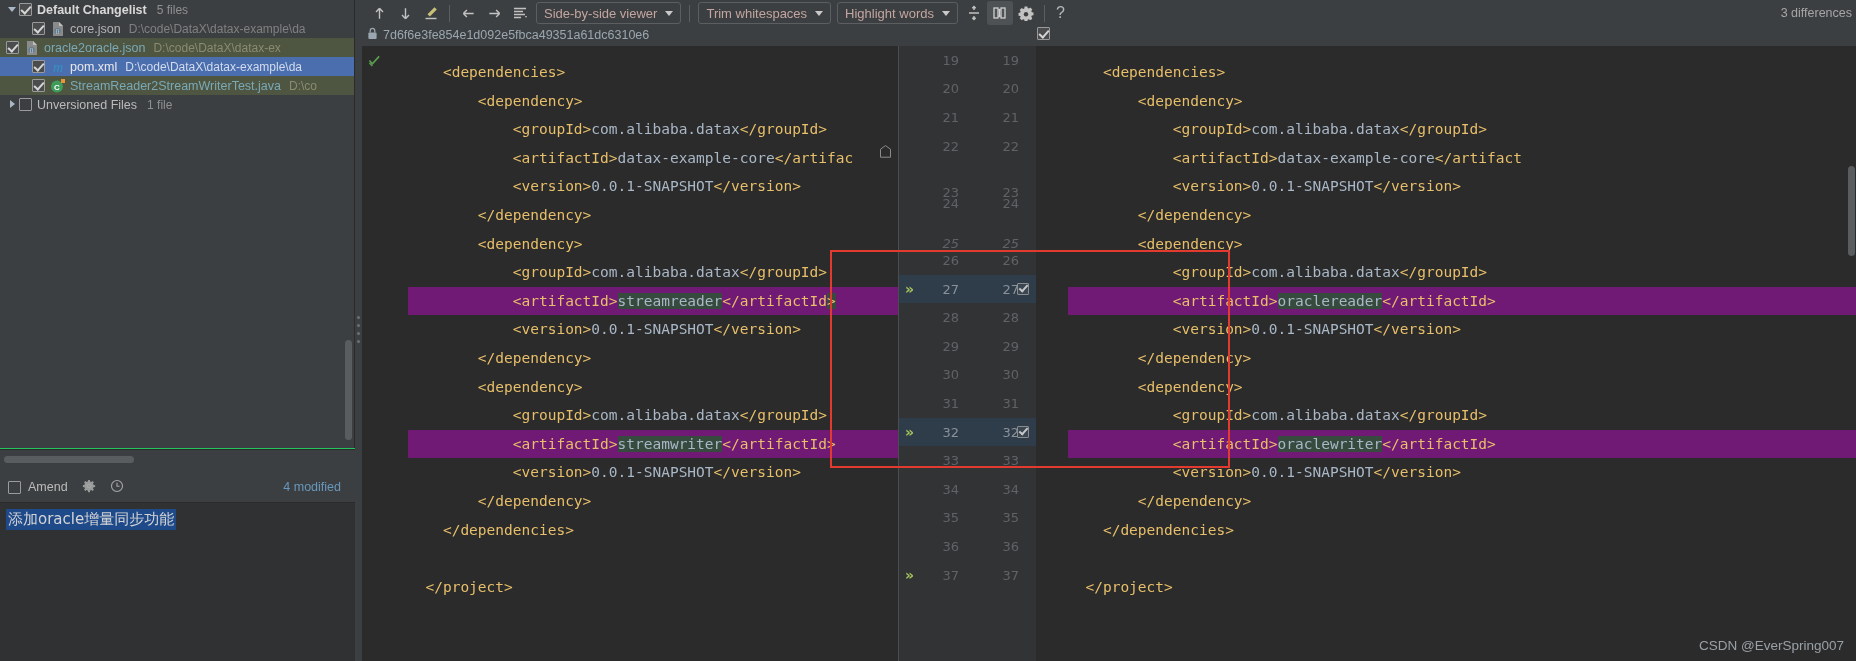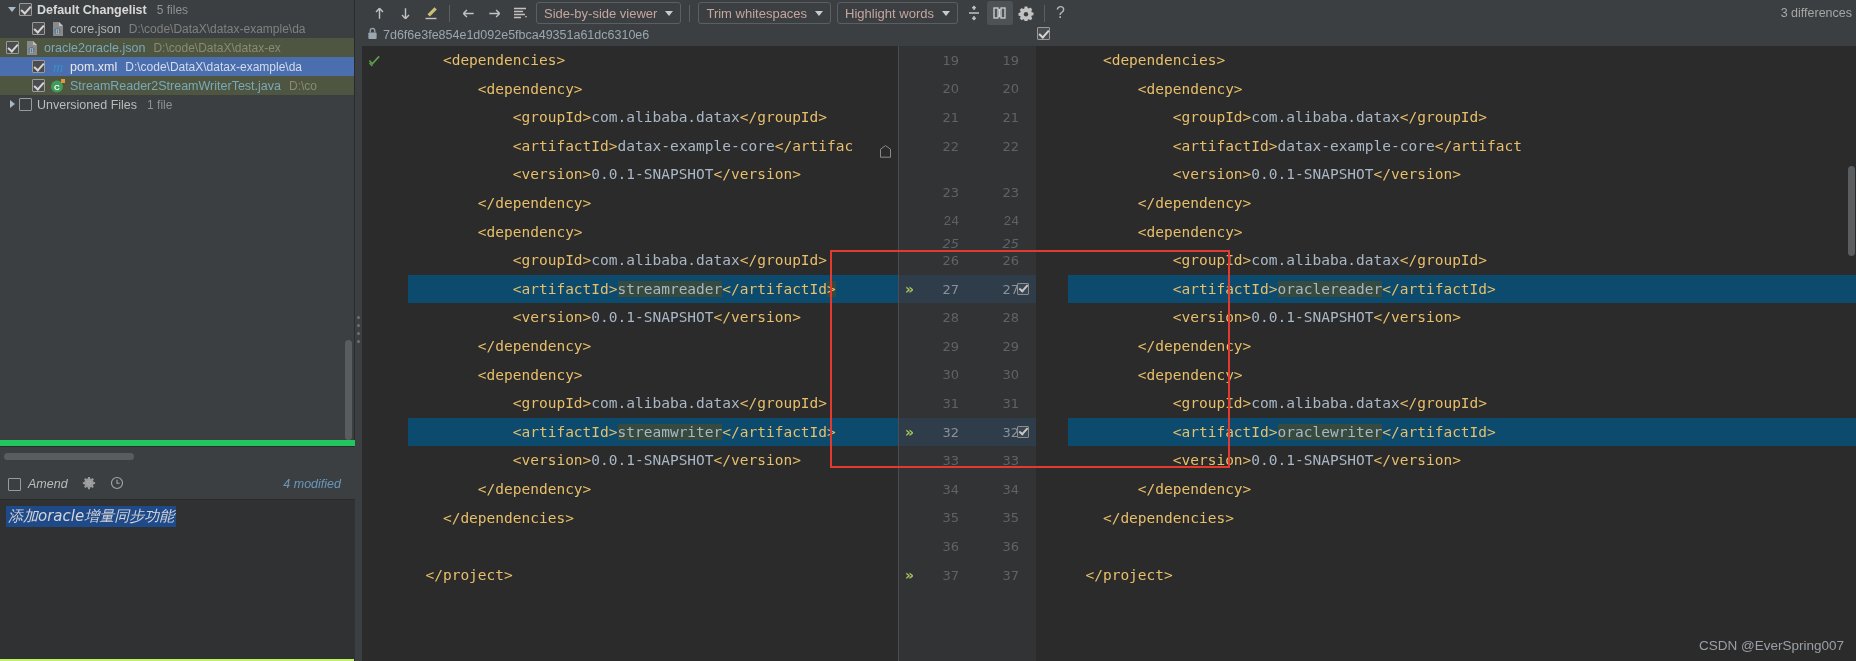--- a/index.html
+++ b/index.html
@@ -60,22 +60,22 @@
   .fname.pom  { color: #d6d6d6; }
   .fname.java { color: #a9b7c6; }
   .fpath { color: #808080; font-size: 12px; overflow: hidden; }
   .fcount { color: #909090; font-size: 12px; margin-left: 2px; }
   .tree-scroll-v {
     position: absolute; right: 2px; top: 340px; width: 7px; height: 100px;
     background: #5a5d5f; border-radius: 4px;
   }
 
   #commit-area {
-    position: absolute; left: 0; bottom: 8px; width: 355px; height: 213px;
-    background: #3c3f41; border-top: 6px solid #22c55e; font-style: italic;
+    position: absolute; left: 0; bottom: 0; width: 355px; height: 213px;
+    background: #3c3f41; border-top: 1px solid #22c55e;
   }
   .commit-divider {
     position: absolute; left: 0; top: 0; width: 355px; height: 1px;
     background: #2b2b2b;
   }
   .amend-bar {
     position: absolute; left: 0; top: 25px; width: 355px; height: 26px;
     display: flex; align-items: center; padding-left: 8px;
     font-size: 12.5px; color: #bbbbbb;
   }
@@ -198,26 +198,26 @@
     position: absolute; left: 118px; width: 12px; height: 12px;
     border: 1px solid #8c8c8c; border-radius: 1px; background: #3a4652;
   }
   .gcheck::after {
     content: ""; position: absolute; left: 3px; top: -1px;
     width: 3px; height: 7px; border: solid #c8c8c8;
     border-width: 0 2px 2px 0; transform: rotate(42deg);
   }
 
   .code {
-    position: absolute; top: 0; left: 0; right: 0;
+    position: absolute; top: 12px; left: 0; right: 0;
     font-family: "DejaVu Sans Mono", monospace; font-size: 14.5px;
     line-height: 28.6px; white-space: pre;
   }
   .cline { position: relative; height: 28.6px; }
-  .cline.hl { background: #0c4a6e; }
+  .cline.hl { background: #701a75; }
   #pane-left .code  { padding-left: 46px; }
   #pane-right .code { padding-left: 32px; }
   .tag  { color: #e8bf6a; }
   .txt  { color: #a9b7c6; }
   .marked { background: #364a3e; }
 
   .fold-ico {
     position: absolute; right: 9px; top: 8px; width: 11px; height: 13px;
   }
   .check-ok {
@@ -478,21 +478,21 @@
           <span class="gnum-r">21</span>
         </div>
         <div class="gline" style="top: 85.8px;">
           <span class="gnum-l">22</span>
           <span class="gnum-r">22</span>
         </div>
         <div class="gline" style="top: 132px;">
           <span class="gnum-l">23</span>
           <span class="gnum-r">23</span>
         </div>
-        <div class="gline" style="top: 161px; font-family: Liberation Mono, monospace;">
+        <div class="gline" style="top: 143px;">
           <span class="gnum-l">24</span>
           <span class="gnum-r">24</span>
         </div>
         <div class="gline" style="top: 183px; font-style: italic;">
           <span class="gnum-l">25</span>
           <span class="gnum-r">25</span>
         </div>
         <div class="gline" style="top: 200.2px;">
           <span class="gnum-l">26</span>
           <span class="gnum-r">26</span>

